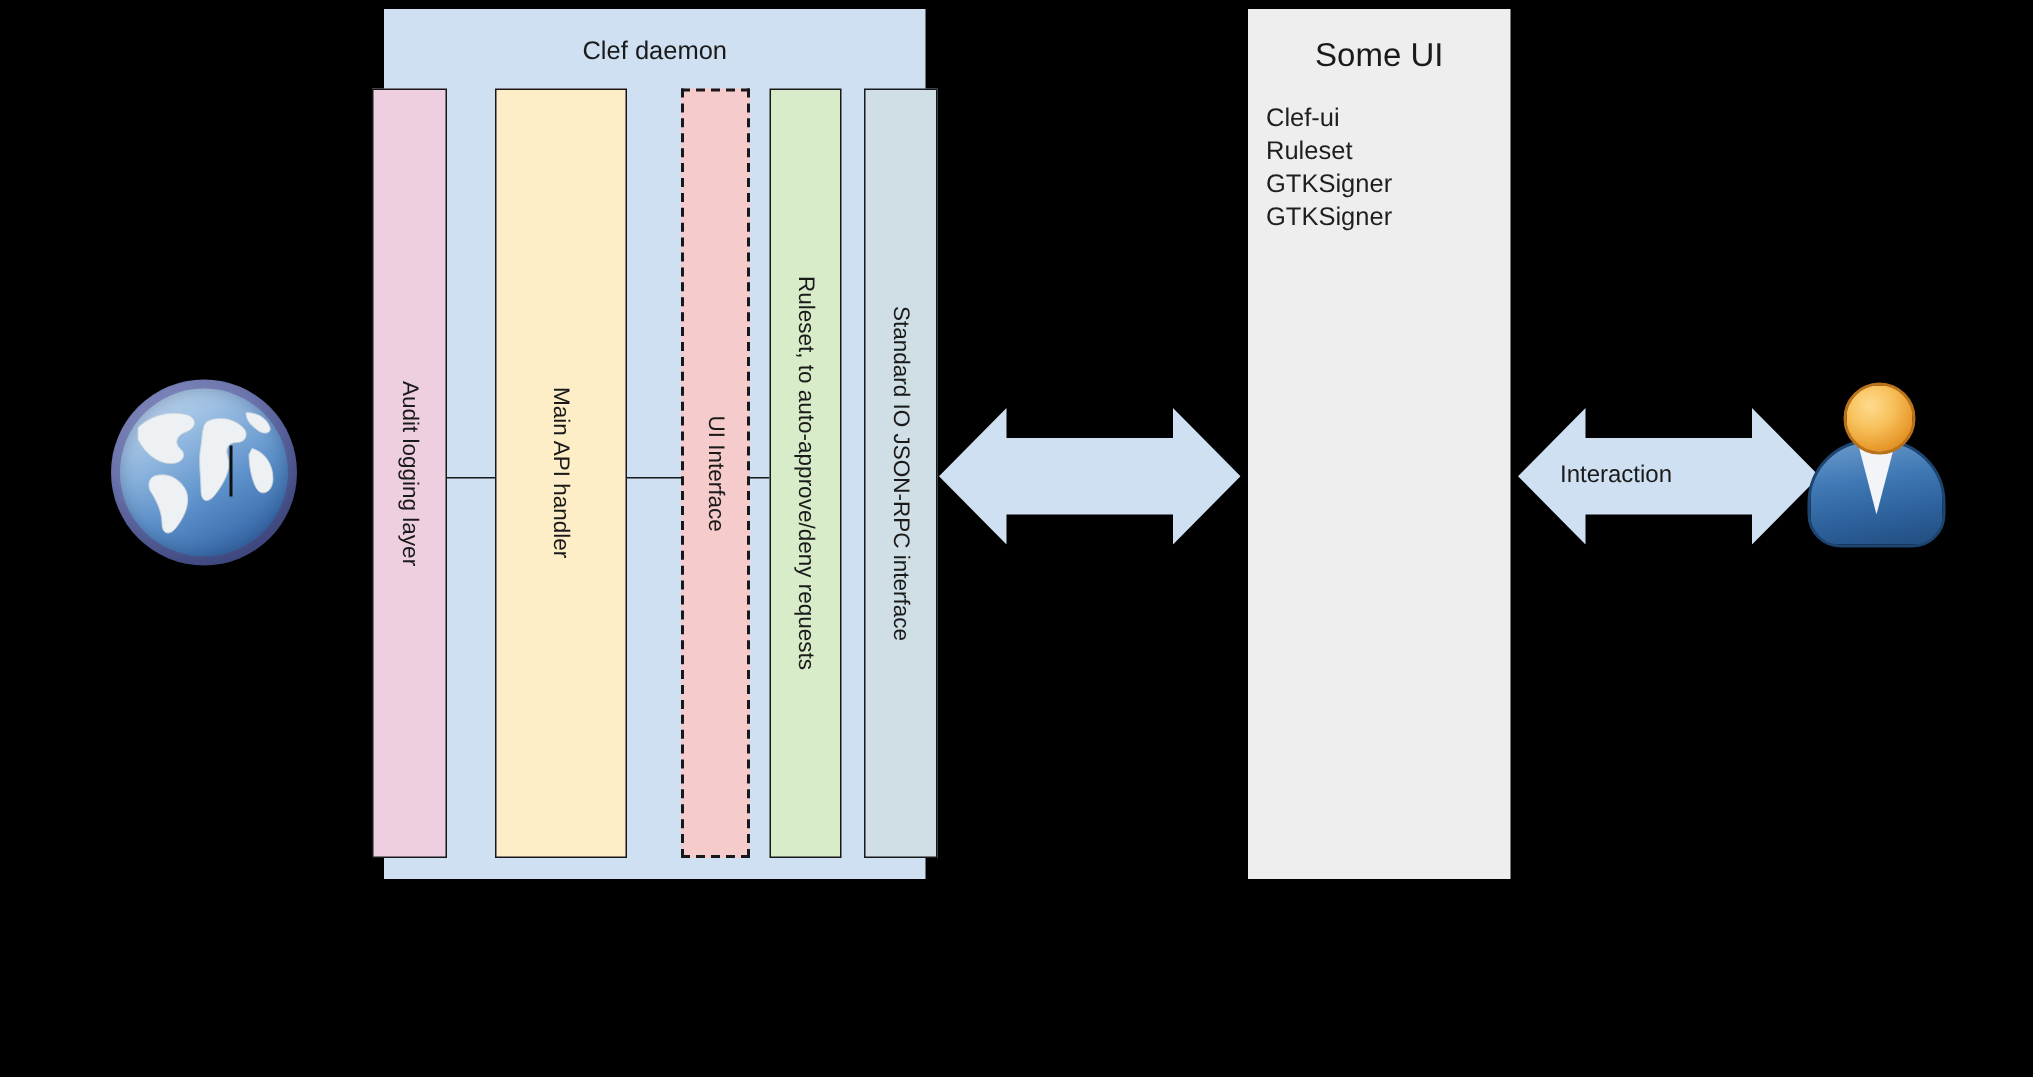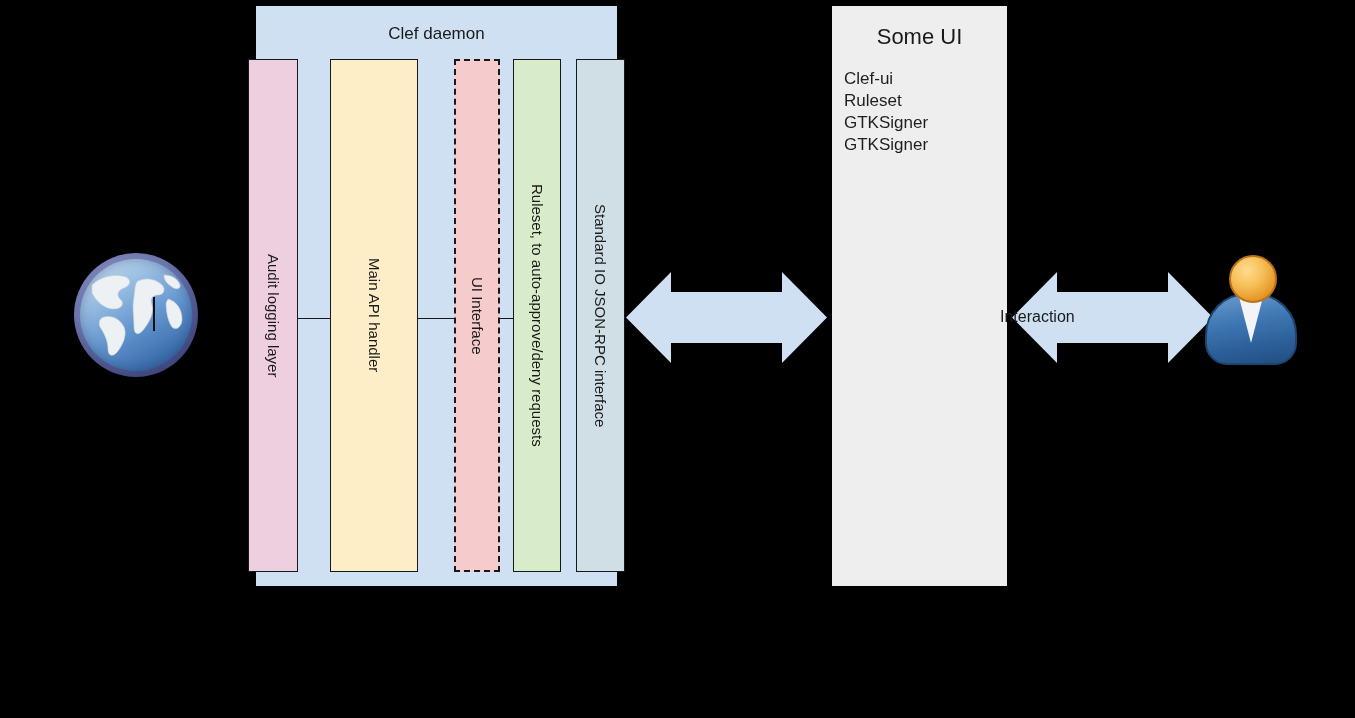--- a/index.html
+++ b/index.html
@@ -188,21 +188,21 @@
       <div>GTKSigner</div>
       <div>GTKSigner</div>
     </div>
   </div>
 
   <div class="arrow" style="left:1012px; top:272px;">
     <svg width="201" height="91" viewBox="0 0 201 91">
       <polygon points="0,45.5 45,0 45,20 156,20 156,0 201,45.5 156,91 156,71 45,71 45,91" fill="#cfe0f3"></polygon>
     </svg>
   </div>
-  <div class="arrow-label" style="left:1000px; top:306px; width:140px;">Interaction</div>
+  <div class="arrow-label" style="left:1040px; top:306px; width:140px;">Interaction</div>
 
   <div class="user-wrap">
     <div class="user-body"></div>
     <div class="user-collar"></div>
     <div class="user-head"></div>
   </div>
 
 </div>
 
 </body></html>

